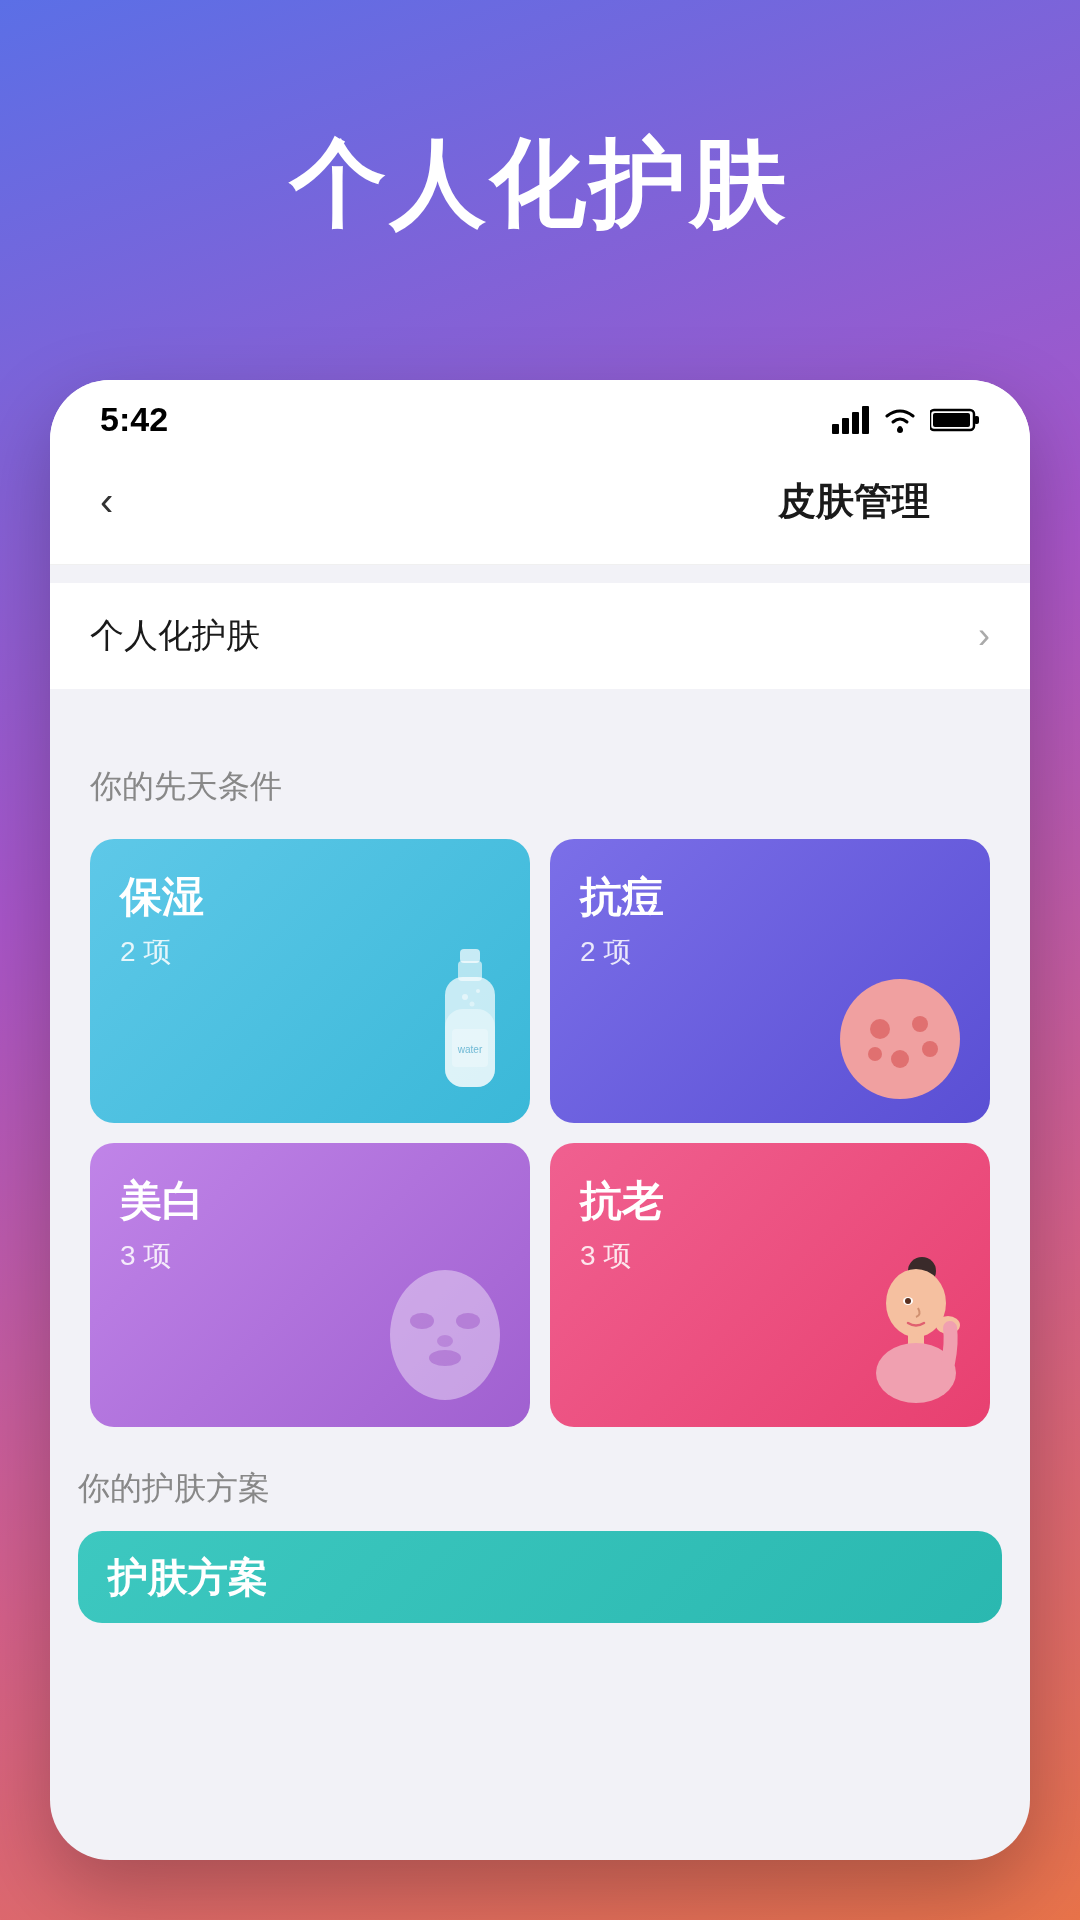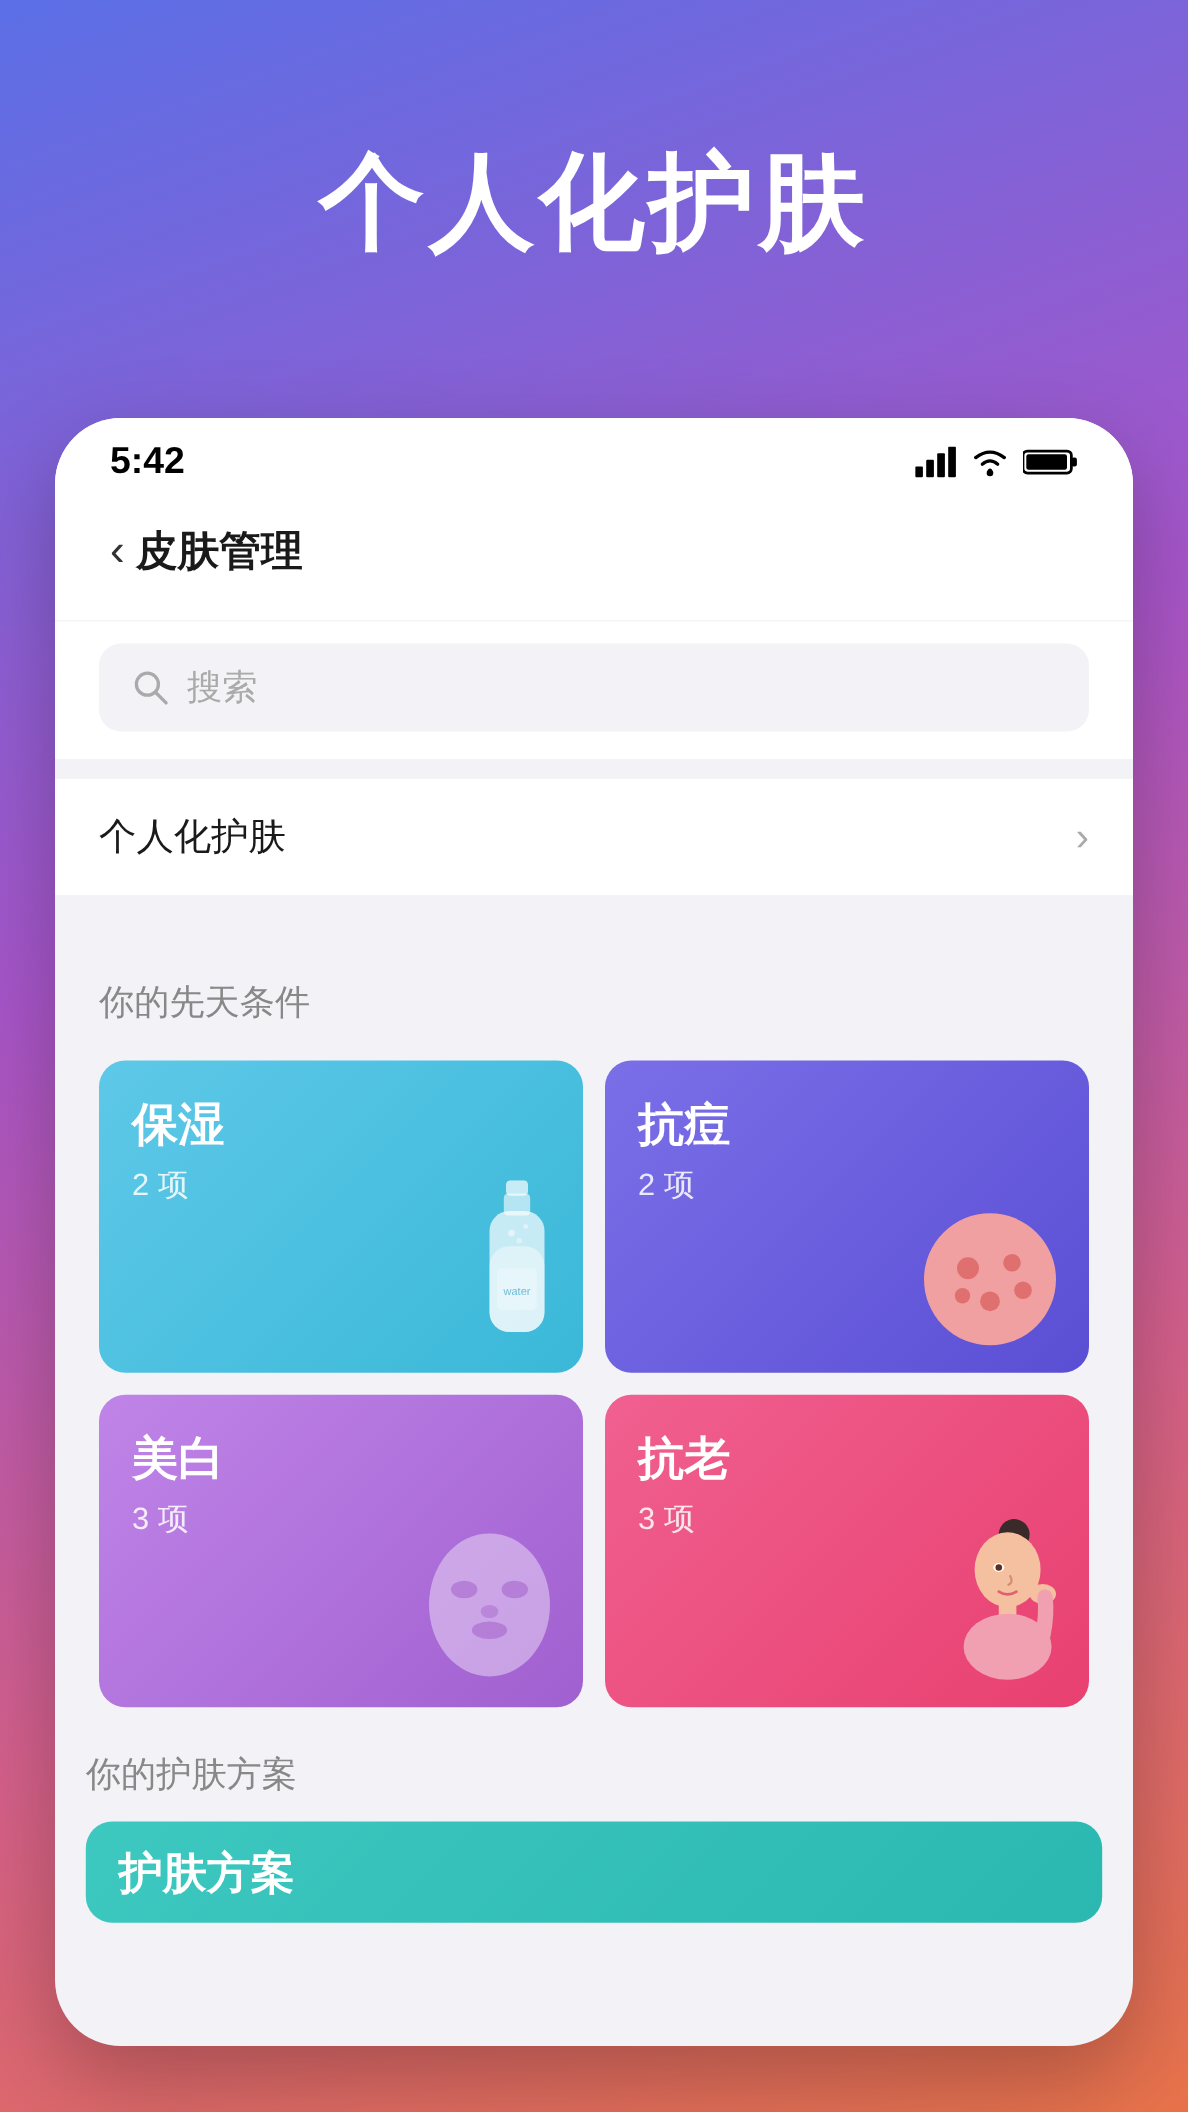--- a/index.html
+++ b/index.html
@@ -71,21 +71,21 @@
 
     .back-btn {
       font-size: 40px;
       color: #333;
       cursor: pointer;
       padding: 10px;
     }
 
     .nav-title {
       flex: 1;
-      text-align: left;
+      text-align: right;
       font-size: 38px;
       font-weight: 600;
       color: #1a1a1a;
     }
 
     .search-bar {
       background: #ffffff;
       padding: 20px 40px 25px;
     }
 
@@ -258,29 +258,20 @@
       </svg>
     </div>
   </div>
 
   <div class="nav-bar">
     <span class="back-btn">‹</span>
     <span class="nav-title">皮肤管理</span>
     <span style="width:60px;"></span>
   </div>
 
-  <div class="search-bar">
-    <div class="search-input-wrap">
-      <svg class="search-icon-svg" viewBox="0 0 34 34" fill="none">
-        <circle cx="14" cy="14" r="10" stroke="#aaa" stroke-width="3"></circle>
-        <line x1="22" y1="22" x2="31" y2="31" stroke="#aaa" stroke-width="3" stroke-linecap="round"></line>
-      </svg>
-      <span class="search-placeholder">搜索</span>
-    </div>
-  </div>
 
   <div class="guide-row">
     <span class="guide-label">个人化护肤</span>
     <span class="chevron-right">›</span>
   </div>
 
   <div class="section">
     <div class="section-title">你的先天条件</div>
   </div>
 

